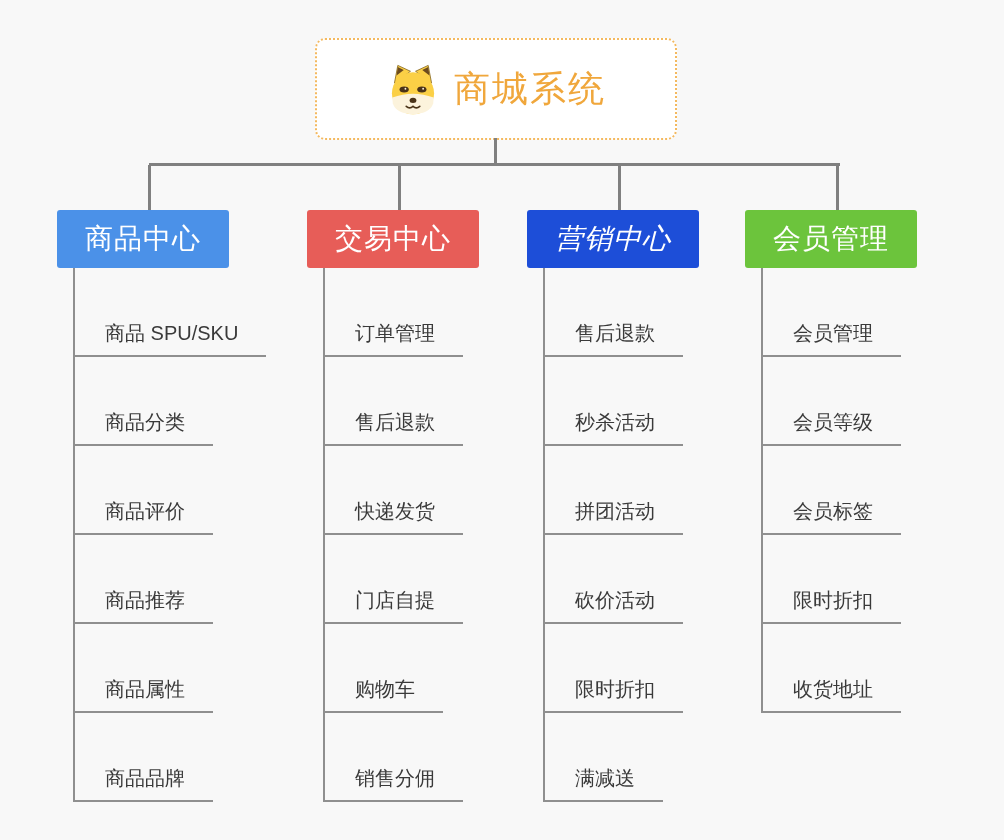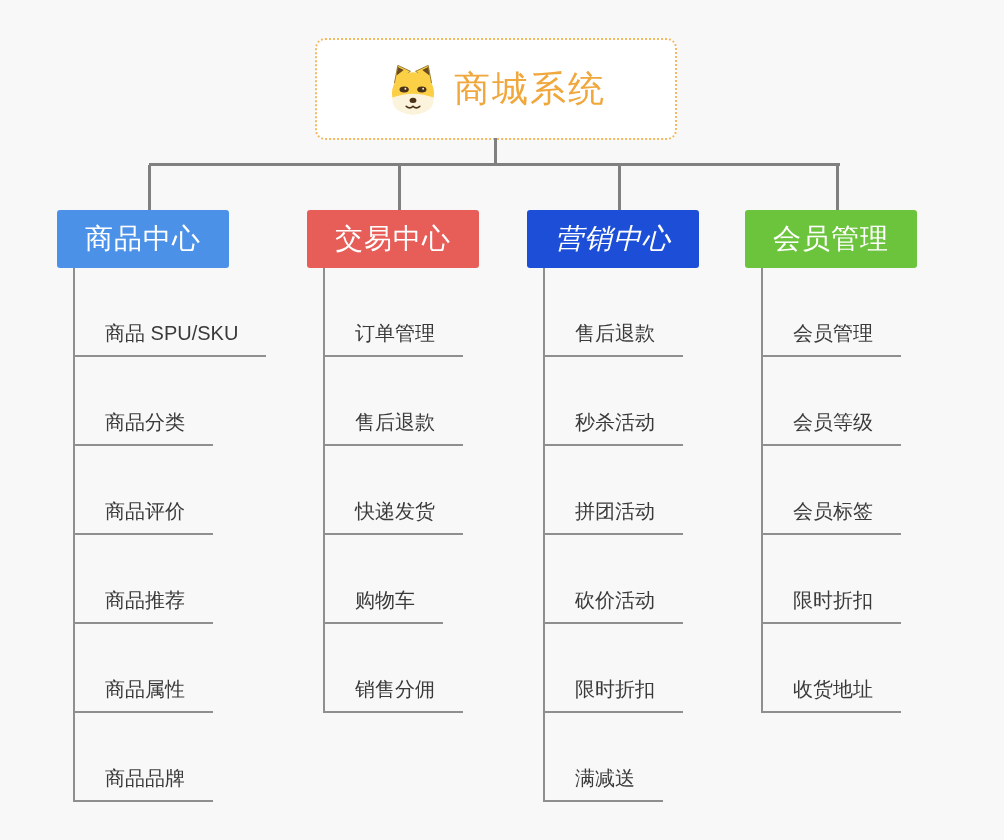--- a/index.html
+++ b/index.html
@@ -141,20 +141,23 @@
       <li class="leaf">
           <span class="leaf-label">订单管理</span>
         </li>
       <li class="leaf">
           <span class="leaf-label">售后退款</span>
         </li>
       <li class="leaf">
           <span class="leaf-label">快递发货</span>
         </li>
       <li class="leaf">
+          <span class="leaf-label">门店自提</span>
+        </li>
+      <li class="leaf">
           <span class="leaf-label">购物车</span>
         </li>
       <li class="leaf">
           <span class="leaf-label">销售分佣</span>
         </li>
     </ul>
   </div>
 
   <div class="branch b3">
     <div class="branch-box" style="background-color: #1d4ed8; font-style: italic;">营销中心</div>

